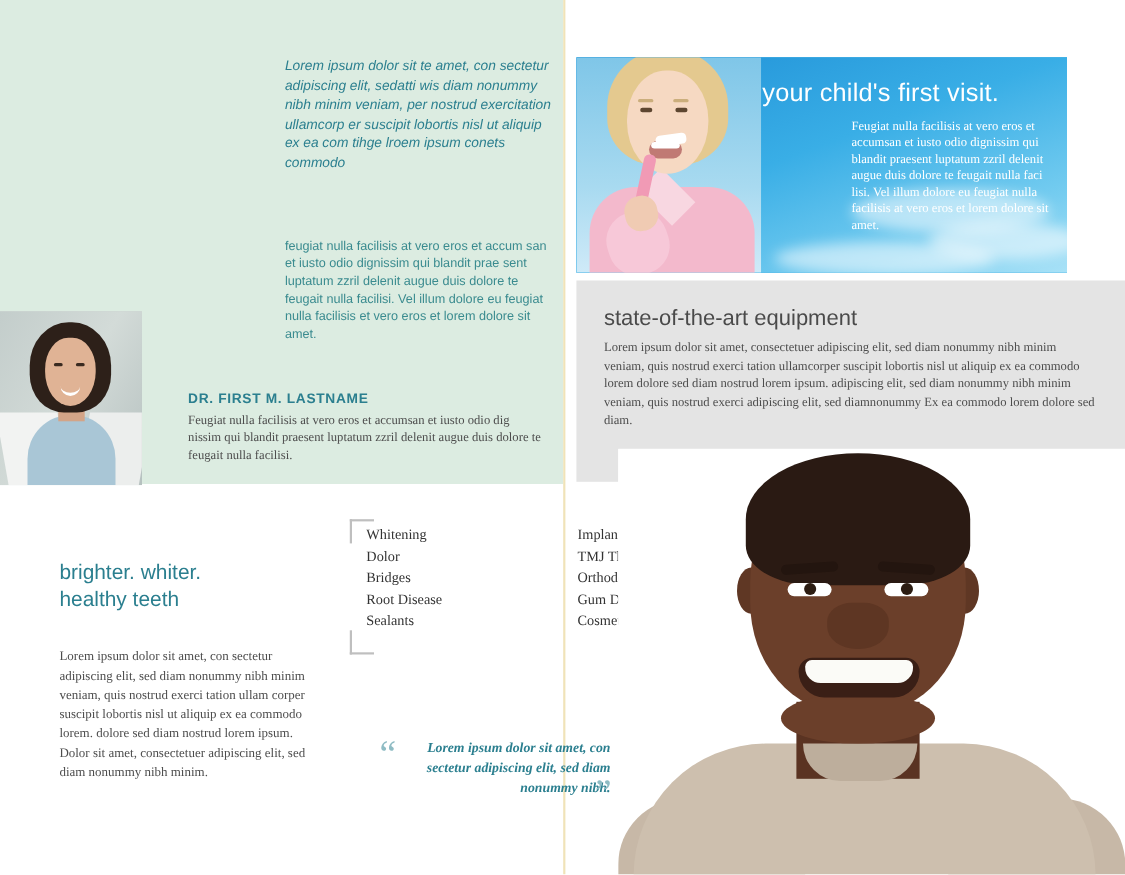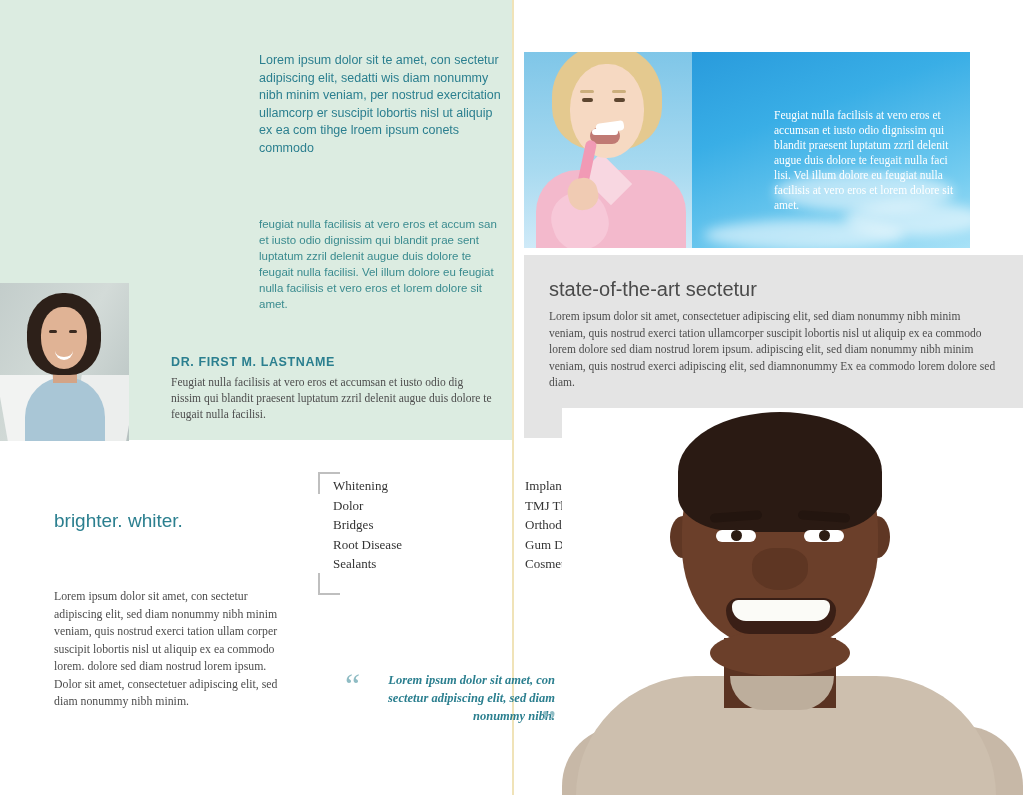--- a/index.html
+++ b/index.html
@@ -48,20 +48,21 @@
 
   
   .intro-copy {
     position: absolute;
     left: 259px; top: 52px;
     width: 246px;
     color: #2b7f8f;
     font-family: "Liberation Sans", sans-serif;
     font-size: 12.5px;
     line-height: 17.5px;
+    font-style: italic;
   }
 
   
   .headline-wrap {
     position: absolute;
     left: 40px; top: 142px;
     width: 350px;
     height: 70px;
   }
   .headline {
@@ -612,27 +613,29 @@
       <div class="child-eye r"></div>
       <div class="child-mouth"></div>
       <div class="child-teeth"></div>
       <div class="brush-head"></div>
       <div class="brush-handle"></div>
       <div class="child-arm"></div>
       <div class="child-hand"></div>
     </div>
   </div>
 
+  <div class="child-title">your child's first visit.</div>
   <div class="child-body">Feugiat nulla facilisis at vero eros et accumsan et iusto odio dignissim qui blandit praesent luptatum zzril delenit augue duis dolore te feugait nulla faci lisi. Vel illum dolore eu feugiat nulla facilisis at vero eros et lorem dolore sit amet.</div>
 
-  <div class="equip-title">state-of-the-art sectetur</div>
+  <div class="equip-title">state-of-the-art equipment</div>
   <div class="equip-body">Lorem ipsum dolor sit amet, consectetuer adipiscing elit, sed diam nonummy nibh minim veniam, quis nostrud exerci tation ullamcorper suscipit lobortis nisl ut aliquip ex ea commodo lorem dolore sed diam nostrud lorem ipsum. adipiscing elit, sed diam nonummy nibh minim veniam, quis nostrud exerci adipiscing elit, sed diamnonummy Ex ea commodo lorem dolore sed diam.</div>
 
   <div class="bl-title">
     <div>brighter. whiter.</div>
+    <div>healthy teeth</div>
   </div>
   <div class="bl-body">Lorem ipsum dolor sit amet, con sectetur adipiscing elit, sed diam nonummy nibh minim veniam, quis nostrud exerci tation ullam corper suscipit lobortis nisl ut aliquip ex ea commodo lorem. dolore sed diam nostrud lorem ipsum. Dolor sit amet, consectetuer adipiscing elit, sed diam nonummy nibh minim.</div>
 
   <div class="services">
     <span class="svc-bracket tl"></span>
     <span class="svc-bracket bl"></span>
     <span class="svc-bracket tr"></span>
     <span class="svc-bracket br"></span>
 
     <div class="svc-col c1">

